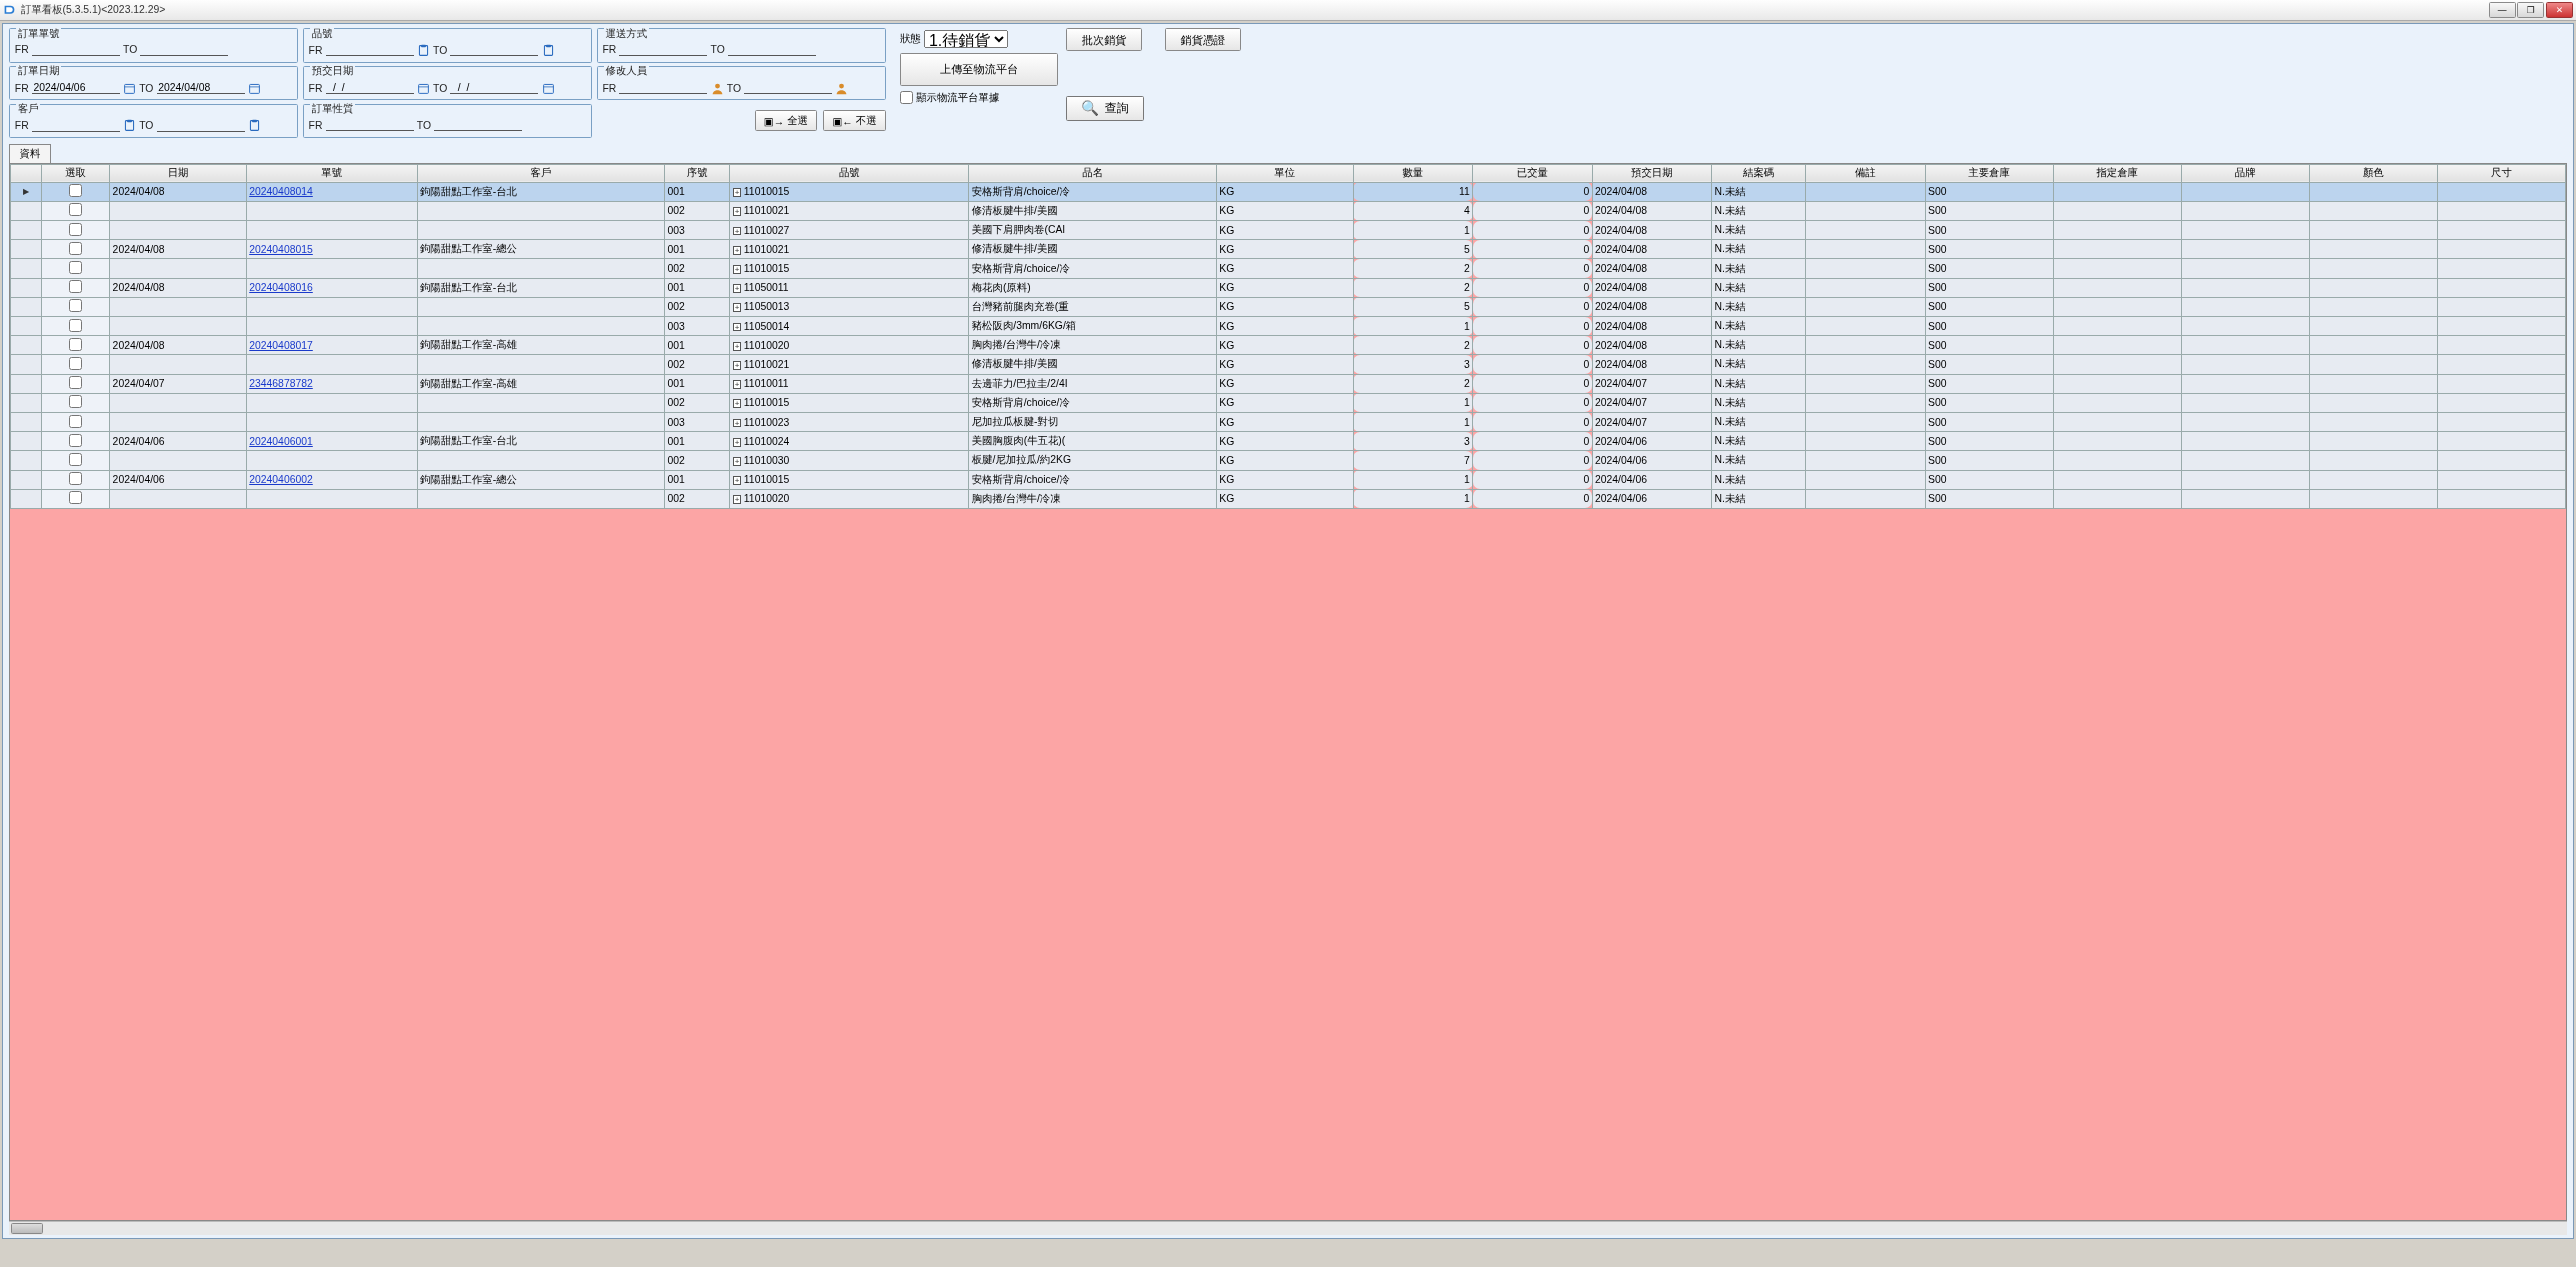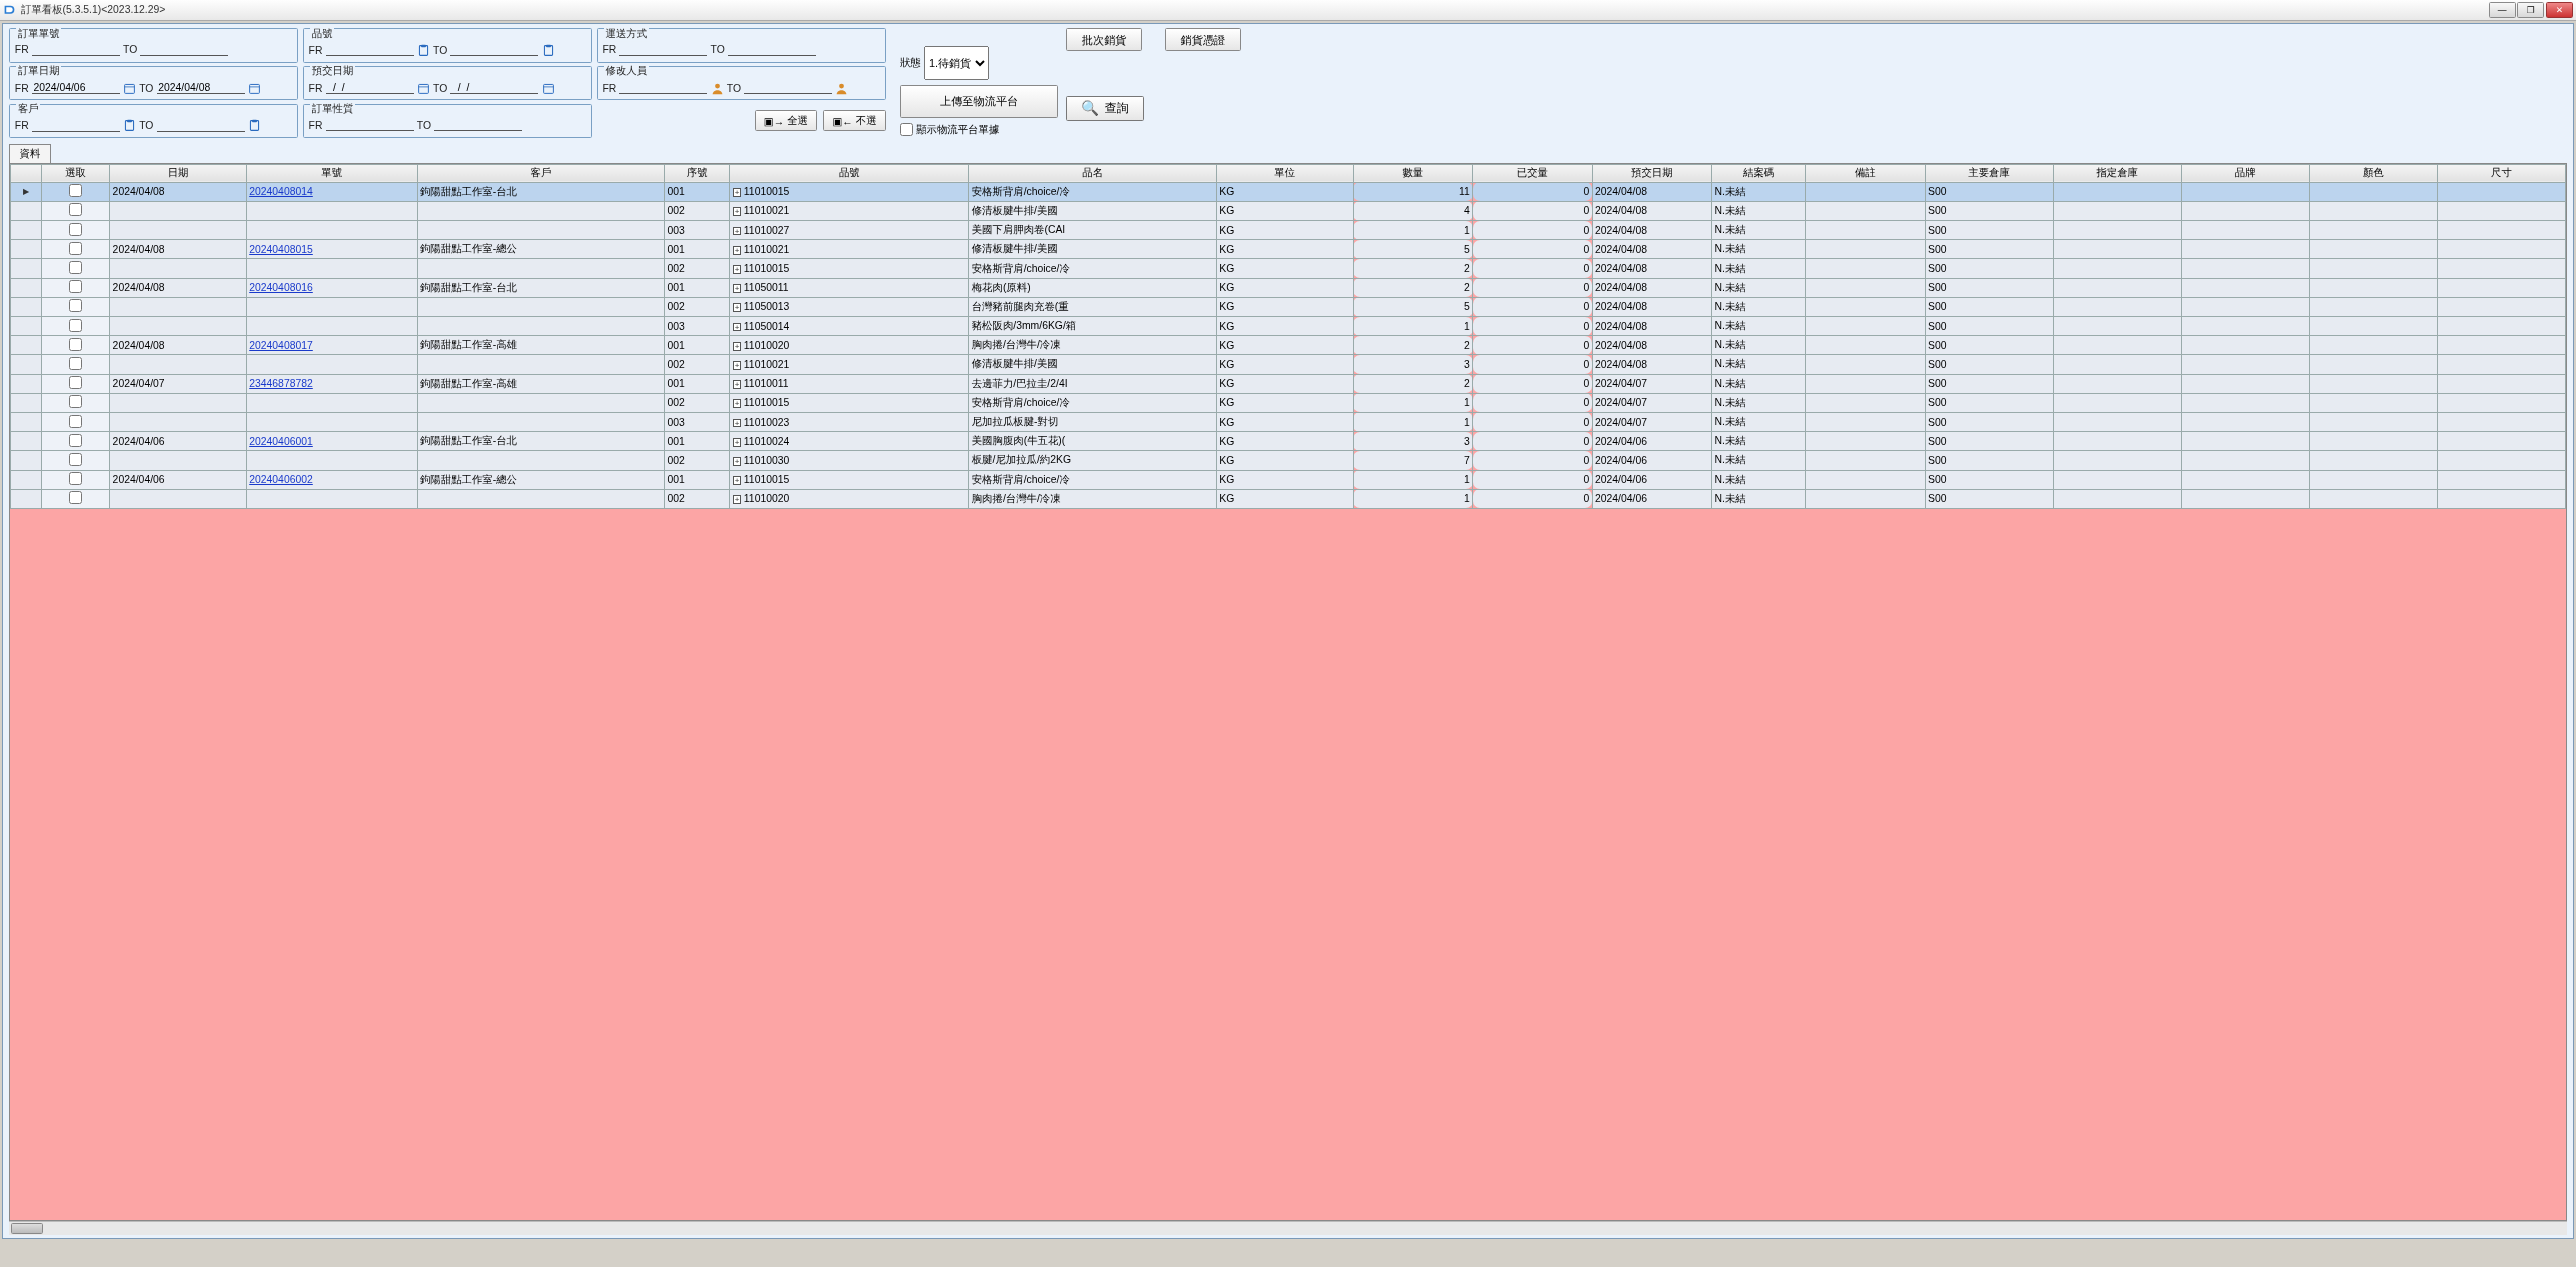--- a/index.html
+++ b/index.html
@@ -19,22 +19,22 @@
 .filters-left { display: grid; grid-template-columns: repeat(3, 289px); grid-auto-rows: min-content; gap: 3.2px 4.8px; }
 .fbox { border: 0.8px solid #7aa0c4; border-radius: 1.6px; padding: 1.6px 4.8px 4.8px 4.8px; position: relative; background:#eaf2fb; }
 .fbox .flabel { position: absolute; top: -0.8px; left: 6.4px; background:#eaf2fb; padding: 0 1.6px; font-size:10.4px; color:#222; transform:translateY(-1.6px);}
 .fline { display:flex; align-items:center; gap:3.2px; margin-top:13px;}
 .fline .tag { font-size:10.4px; color:#222;}
 .fline input[type=text]{ border:none; border-bottom:0.8px solid #555; background:transparent; width:88px; font-size:10.4px; padding:0 1.6px;}
 .fline .icon { width:13px; height:13px; color:#2a6bbf; display:inline-flex; align-items:center; justify-content:center;}
 .fline .icon svg{width:13px;height:13px;}
 
 .filters-right { margin-left: 9.6px; flex:1; display:flex; gap:8px; align-items:flex-start; flex-wrap:wrap;}
-.status-row { display:flex; align-items:center; gap:3.2px; margin-top:18px;}
-.status-row select { font-size:11px; height:34px;}
+.status-row { display:flex; align-items:center; gap:3.2px; margin-top:2px;}
+.status-row select { font-size:16px; height:18px;}
 .bigbtn { border:0.8px solid #888; background:linear-gradient(#fff,#e6e6e6); padding:3.2px 14.5px; font-size:11.2px; border-radius:1.6px; cursor:default; height:22.5px;}
 .bigbtn.wide { padding:8px 39px; height:auto;}
 .smbtn { border:0.8px solid #888; background:linear-gradient(#fff,#e6e6e6); padding:2.4px 8px; font-size:10.4px; border-radius:1.6px; cursor:default; display:inline-flex; align-items:center; gap:3.2px;}
 .chk { display:inline-flex; align-items:center; gap:3.2px; font-size:10.4px;}
 .searchbtn { border:1.6px solid #777; background:linear-gradient(#fff,#e6e6e6); padding:3.2px 14.5px; font-size:12px; border-radius:1.6px; display:inline-flex; align-items:center; gap:4.8px;}
 .searchbtn .mag { color:#d33; font-size:14.5px;}
 .right-col2 { display:flex; flex-direction:column; gap:4.8px; align-items:flex-start;}
 .right-col3 { display:flex; flex-direction:column; gap:8px; align-items:flex-start;}
 .right-btnrow { display:flex; gap:23px; }
 .tabstrip { margin-top:4.8px; }

